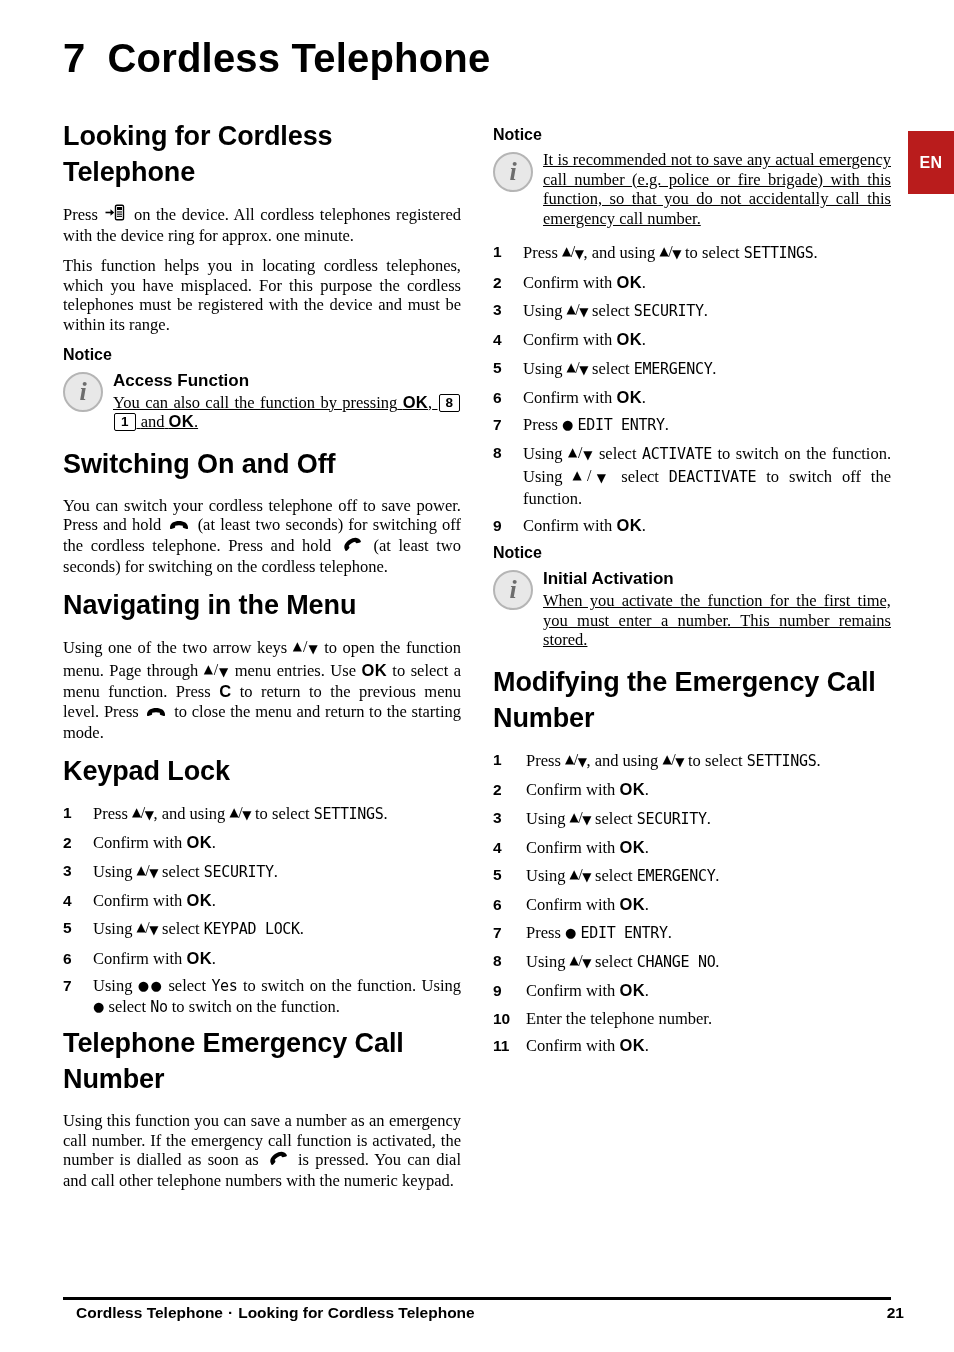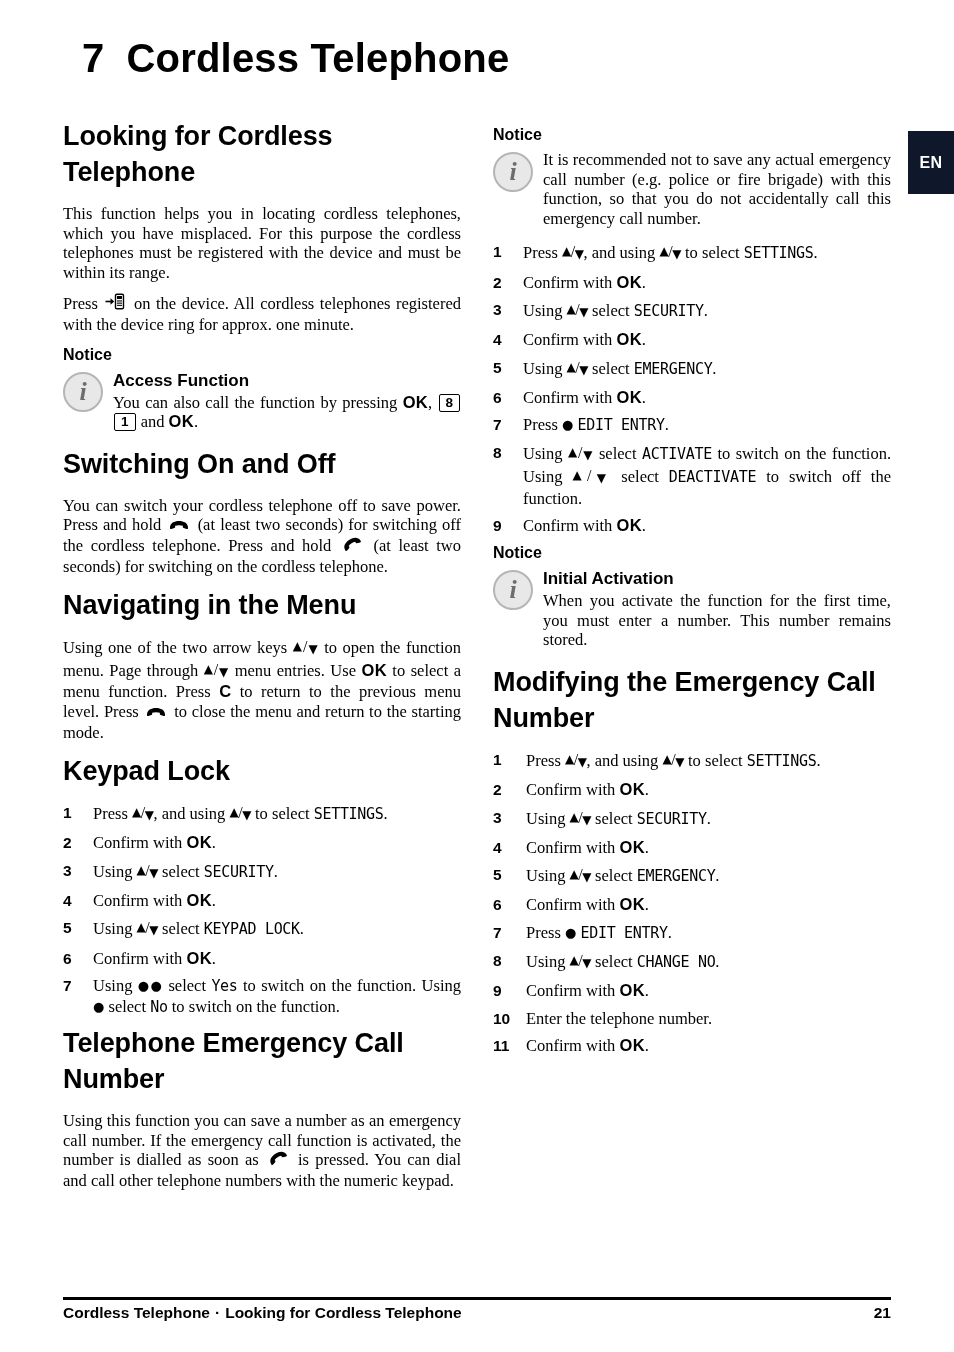--- a/index.html
+++ b/index.html
@@ -20,32 +20,31 @@
   
   .chapter-title {
     position: absolute;
     left: 63px;
     top: 36px;
     font-family: "Liberation Sans", sans-serif;
     font-weight: bold;
     font-size: 40px;
     letter-spacing: 0.2px;
     white-space: nowrap;
-    margin-left: 19px;
   }
   .chapter-num { margin-right: 22px; }
 
   
   .lang-tab {
     position: absolute;
     left: 908px;
     top: 131px;
     width: 46px;
     height: 63px;
-    background: #0f172a;
+    background: #b91c1c;
     color: #ffffff;
     font-family: "Liberation Sans", sans-serif;
     font-weight: bold;
     font-size: 16px;
     display: flex;
     align-items: center;
     justify-content: center;
     letter-spacing: 0.5px;
   }
 
@@ -115,20 +114,21 @@
     font-weight: bold;
     font-size: 17px;
     line-height: 21px;
     margin-bottom: 2px;
   }
   .notice-para {
     font-size: 16.5px;
     line-height: 19.6px;
     text-align: justify;
     margin: 0;
+    text-decoration: underline;
   }
 
   
   ol.steps {
     list-style: none;
     margin: 0 0 4px 0;
     padding: 0;
     counter-reset: stepnum;
   }
   ol.steps > li {
@@ -210,21 +210,21 @@
   .footer-rule {
     position: absolute;
     left: 63px;
     top: 1297px;
     width: 828px;
     height: 2.5px;
     background: #000000;
   }
   .footer {
     position: absolute;
-    left: 63px;
+    left: 76px;
     top: 1304px;
     width: 828px;
     display: flex;
     justify-content: space-between;
     align-items: baseline;
     font-family: "Liberation Sans", sans-serif;
     font-weight: bold;
     font-size: 15.5px;
   }
   .footer-sep { margin: 0 5px; }
@@ -238,38 +238,38 @@
     <span class="chapter-num">7</span><span>Cordless Telephone</span>
   </div>
 
   <div class="lang-tab">
     <span>EN</span>
   </div>
 
   <div class="col col-left">
 
     <h2 class="sect">Looking for Cordless Telephone</h2>
-
-    <p class="body">This function helps you in locating cordless telephones, which you have misplaced. For this purpose the cordless telephones must be registered with the device and must be within its range.</p>
 
     <p class="body">
       <span>Press</span>
       <span class="glyph">
         <svg width="21" height="17" viewBox="0 0 21 17" aria-hidden="true">
           <path d="M0.5 8.5 H7.5" stroke="#000" stroke-width="1.6" fill="none"></path>
           <path d="M5.5 5.2 L9.2 8.5 L5.5 11.8 Z" fill="#000"></path>
           <rect x="10.5" y="1.2" width="8" height="14.6" rx="1.4" fill="none" stroke="#000" stroke-width="1.4"></rect>
           <rect x="12" y="3" width="5" height="3" fill="#000"></rect>
           <rect x="12" y="7.4" width="5" height="1.1" fill="#000"></rect>
           <rect x="12" y="9.6" width="5" height="1.1" fill="#000"></rect>
           <rect x="12" y="11.8" width="5" height="1.1" fill="#000"></rect>
         </svg>
       </span>
       <span>on the device. All cordless telephones registered with the device ring for approx. one minute.</span>
     </p>
+
+    <p class="body">This function helps you in locating cordless telephones, which you have misplaced. For this purpose the cordless telephones must be registered with the device and must be within its range.</p>
 
     <div class="notice-label">Notice</div>
     <div class="notice-body">
       <div class="info-icon">i</div>
       <div class="notice-text">
         <div class="notice-title">Access Function</div>
         <p class="notice-para">
           <span>You can also call the function by pressing</span>
           <span class="ok">OK</span><span>,</span>
           <span class="keycap">8</span><span class="keycap">1</span>

